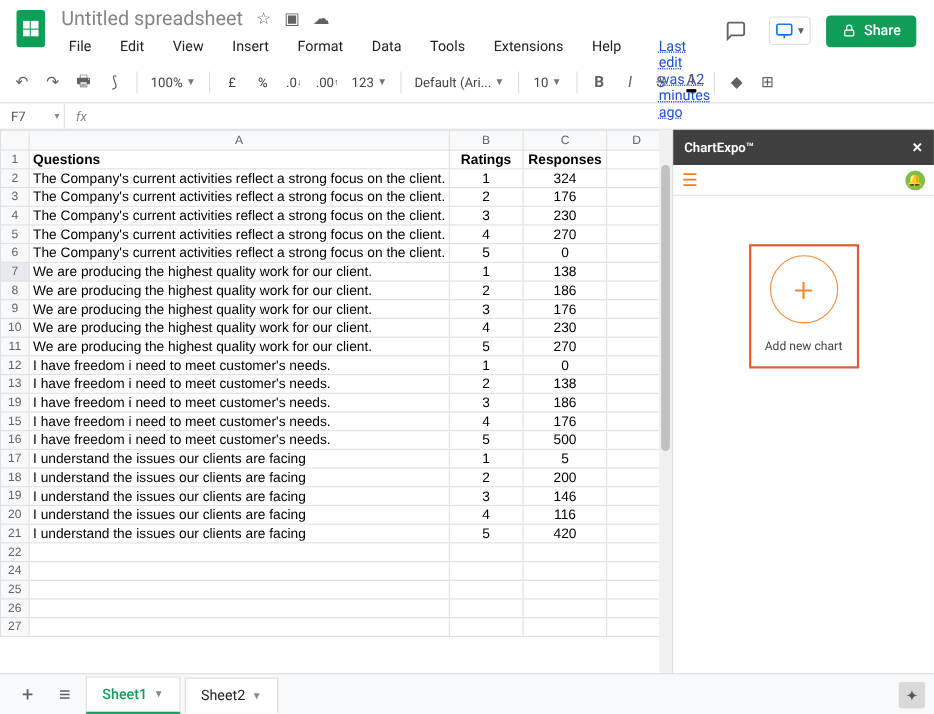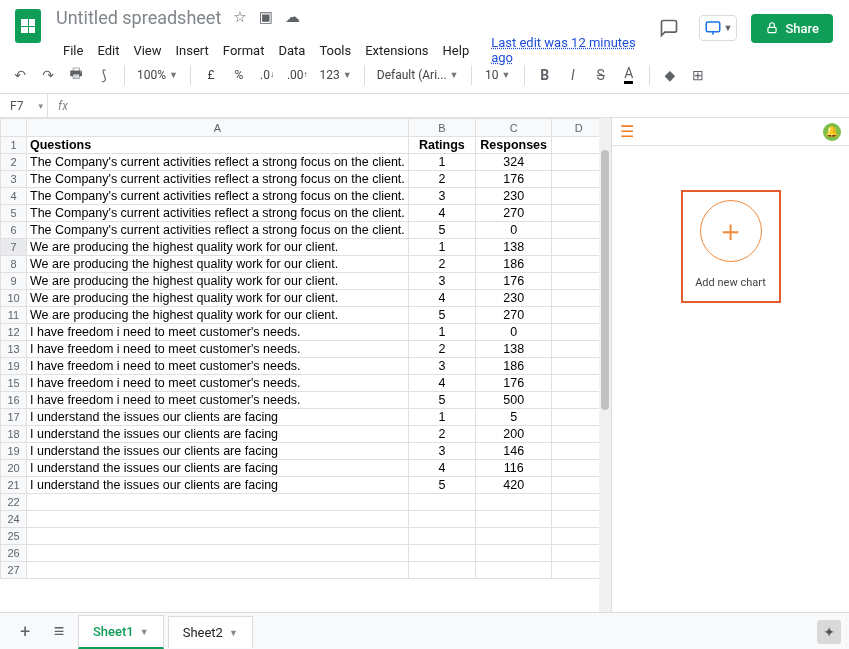--- a/index.html
+++ b/index.html
@@ -29,42 +29,42 @@
     display:flex;align-items:center;justify-content:center;
   }
   .logo-grid {
     width: 14px; height: 14px; display:grid; grid-template-columns:1fr 1fr; grid-template-rows:1fr 1fr; gap:1px;
   }
   .logo-grid span { background:#fff; }
   .title-area { flex: 1; }
   .title-row { display:flex; align-items:center; gap:12px; height: 22px; padding-left:4px;}
   .doc-title { font-size: 18px; color:#80868b; }
   .title-icons { color:#5f6368; display:flex; gap:12px; font-size:15px; }
-  .menu-row { display:flex; align-items:center; gap:0; padding-left:4px; margin-top:3px; font-size:13px; color:#202124;}
+  .menu-row { display:flex; align-items:flex-start; gap:12px; padding-left:4px; margin-top:3px; font-size:13px; color:#202124;}
   .menu-row span { padding: 4px 7px; border-radius:4px; cursor:default; }
   .last-edit { color:#1d4ed8; font-size:13px; text-decoration: underline dotted; margin-left:8px;}
   .header-right { display:flex; align-items:center; gap:14px; padding-right:8px; padding-top:6px;}
   .hdr-btn { width:32px; height:32px; display:flex; align-items:center; justify-content:center; color:#5f6368; border-radius:4px;}
   .present-btn { border:1px solid #dadce0; border-radius:4px; padding:3px 4px; display:flex; align-items:center; gap:2px; color:#1a73e8;}
   .share-btn {
     background:#0f9d58; color:#fff; font-weight:500; font-size:13px;
     padding: 7px 14px; border-radius:4px; display:flex; align-items:center; gap:6px;
   }
   
   .toolbar {
     height: 38px; border-bottom:1px solid #dadce0;
     display:flex; align-items:center; padding: 0 8px; gap:4px; color:#5f6368;
   }
   .tb { min-width:24px; height:26px; display:flex; align-items:center; justify-content:center; font-size:14px; padding:0 3px;}
   .tb.sep { border-left:1px solid #dadce0; margin:0 4px; height:20px; min-width:1px; padding:0;}
   .tb.text { font-size:12px; color:#444; padding:0 4px; }
   .tb .caret { font-size:9px; margin-left:3px; color:#777;}
   
   .fbar { height:24px; display:flex; align-items:center; border-bottom:1px solid #e0e0e0; font-size:12px;}
-  .namebox { width:48px; padding-left:10px; color:#555; border-right:1px solid #e0e0e0; height:100%; display:flex; align-items:center;}
+  .namebox { width:59px; padding-left:10px; color:#555; border-right:1px solid #e0e0e0; height:100%; display:flex; align-items:center;}
   .fx { width:30px; text-align:center; color:#888; font-style:italic; }
   .fbar-input { flex:1; }
   
   .main { display:flex; height: calc(649px - 56px - 38px - 24px - 37px); }
   
   .sheet-area { flex:1; position:relative; }
   table.grid { border-collapse:collapse; width:606px; font-size:12.5px; font-family: Arial, sans-serif; color:#000; }
   table.grid th, table.grid td { border:1px solid #e0e0e0; }
   table.grid th {
     background:#f8f9fa; color:#5f6368; font-weight:400; font-size:11px;
@@ -418,20 +418,24 @@
             <td class="right"></td>
             <td class="right"></td>
             <td></td>
           </tr>
         </tbody>
     </table>
     <div class="scroll-v"></div>
   </div>
 
   <div class="panel">
+    <div class="panel-hd">
+      <span>ChartExpo™</span>
+      <span style="cursor:pointer">✕</span>
+    </div>
     <div class="panel-sub">
       <span class="hamb">☰</span>
       <span class="bell-badge">🔔</span>
     </div>
     <div class="panel-body">
       <div class="add-card">
         <div class="add-circle">＋</div>
         <div class="add-label">Add new chart</div>
       </div>
     </div>

